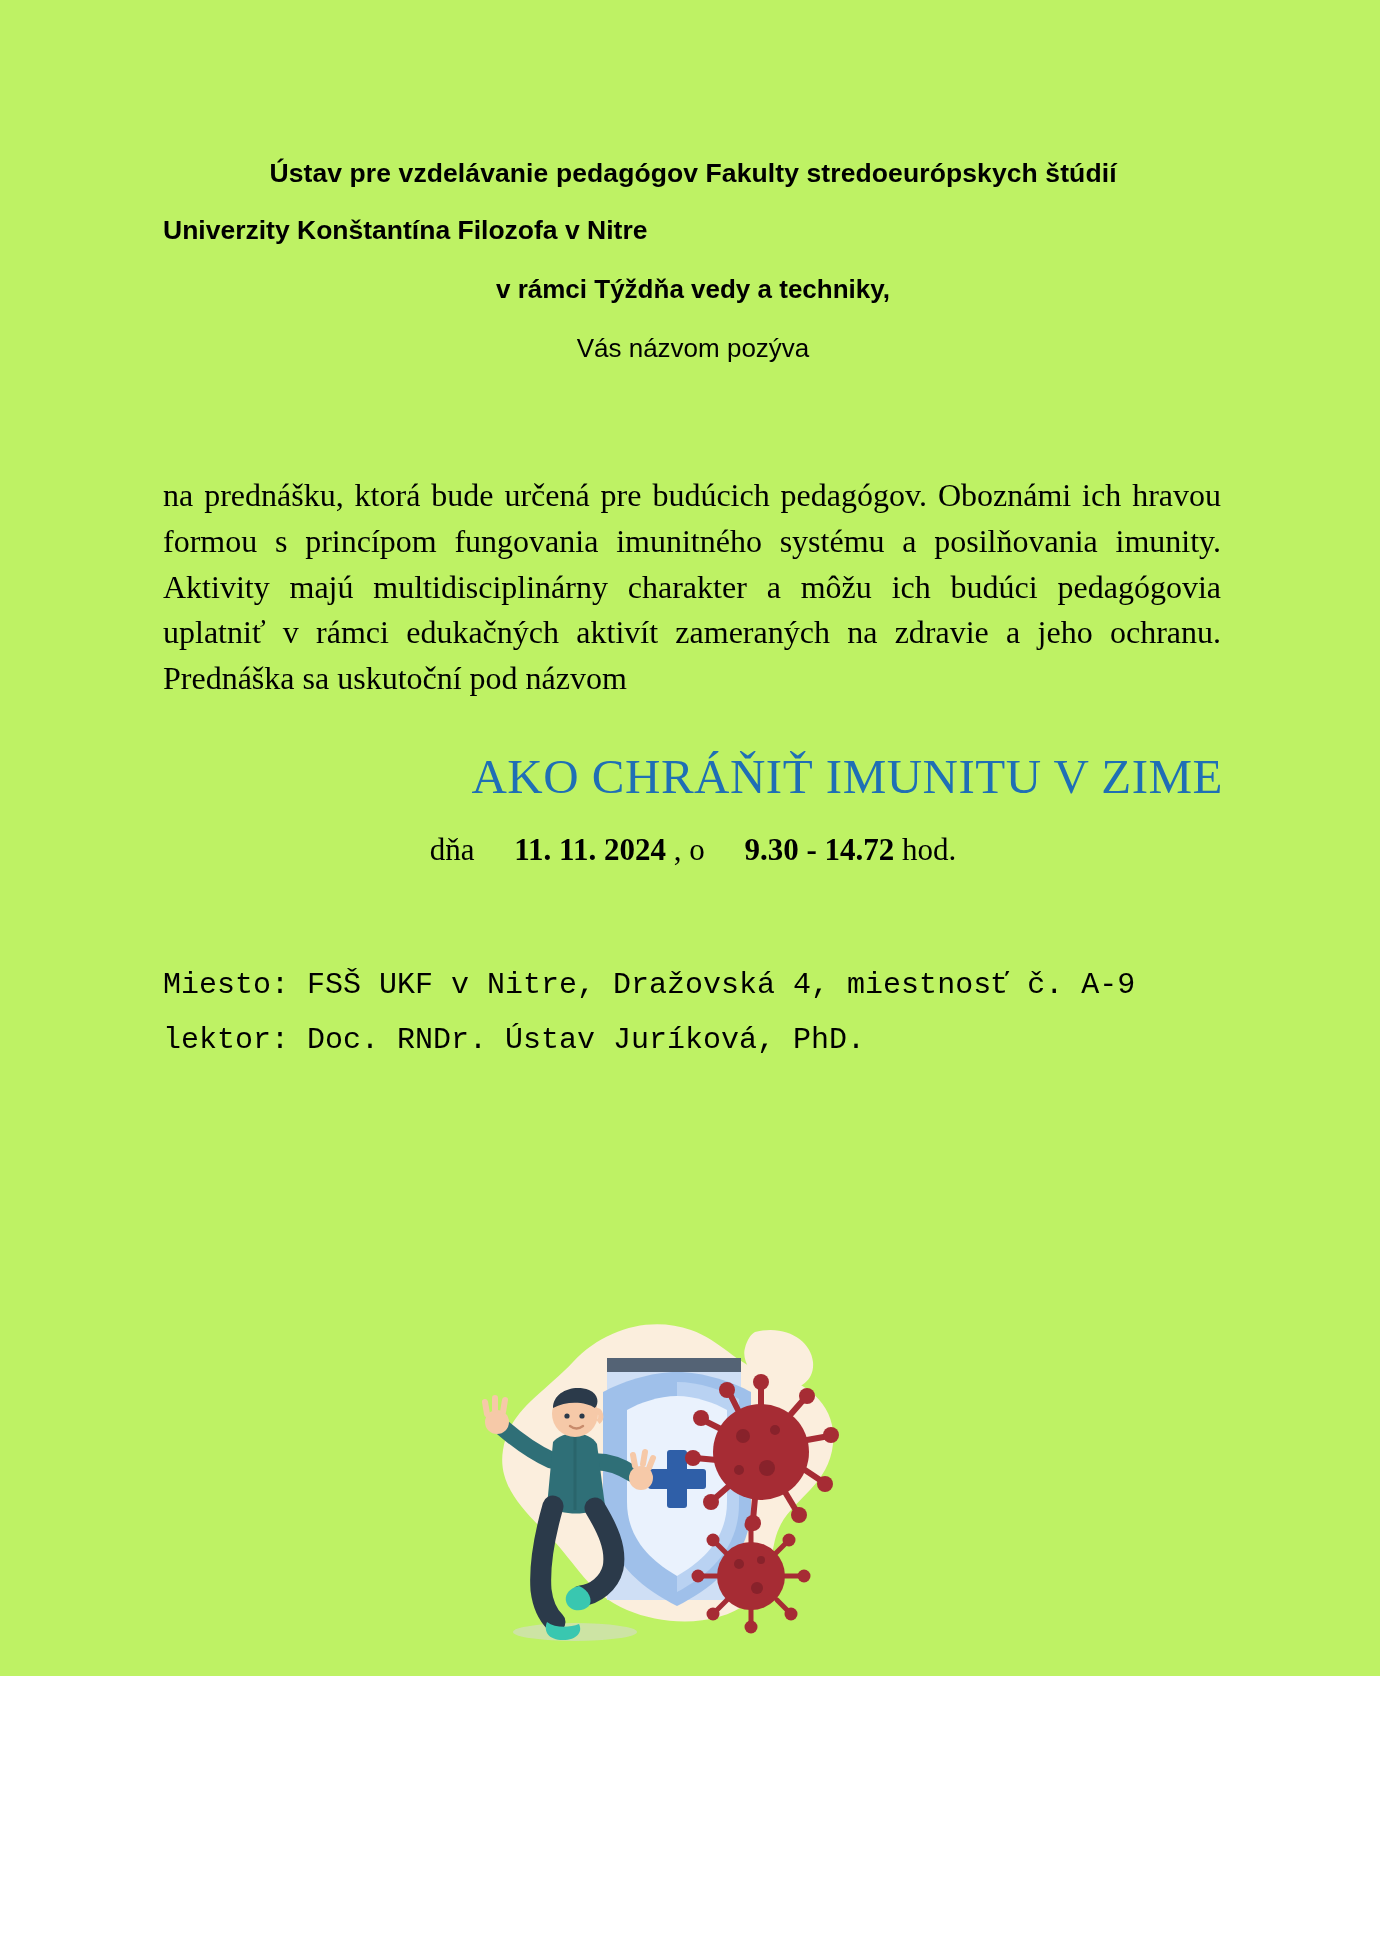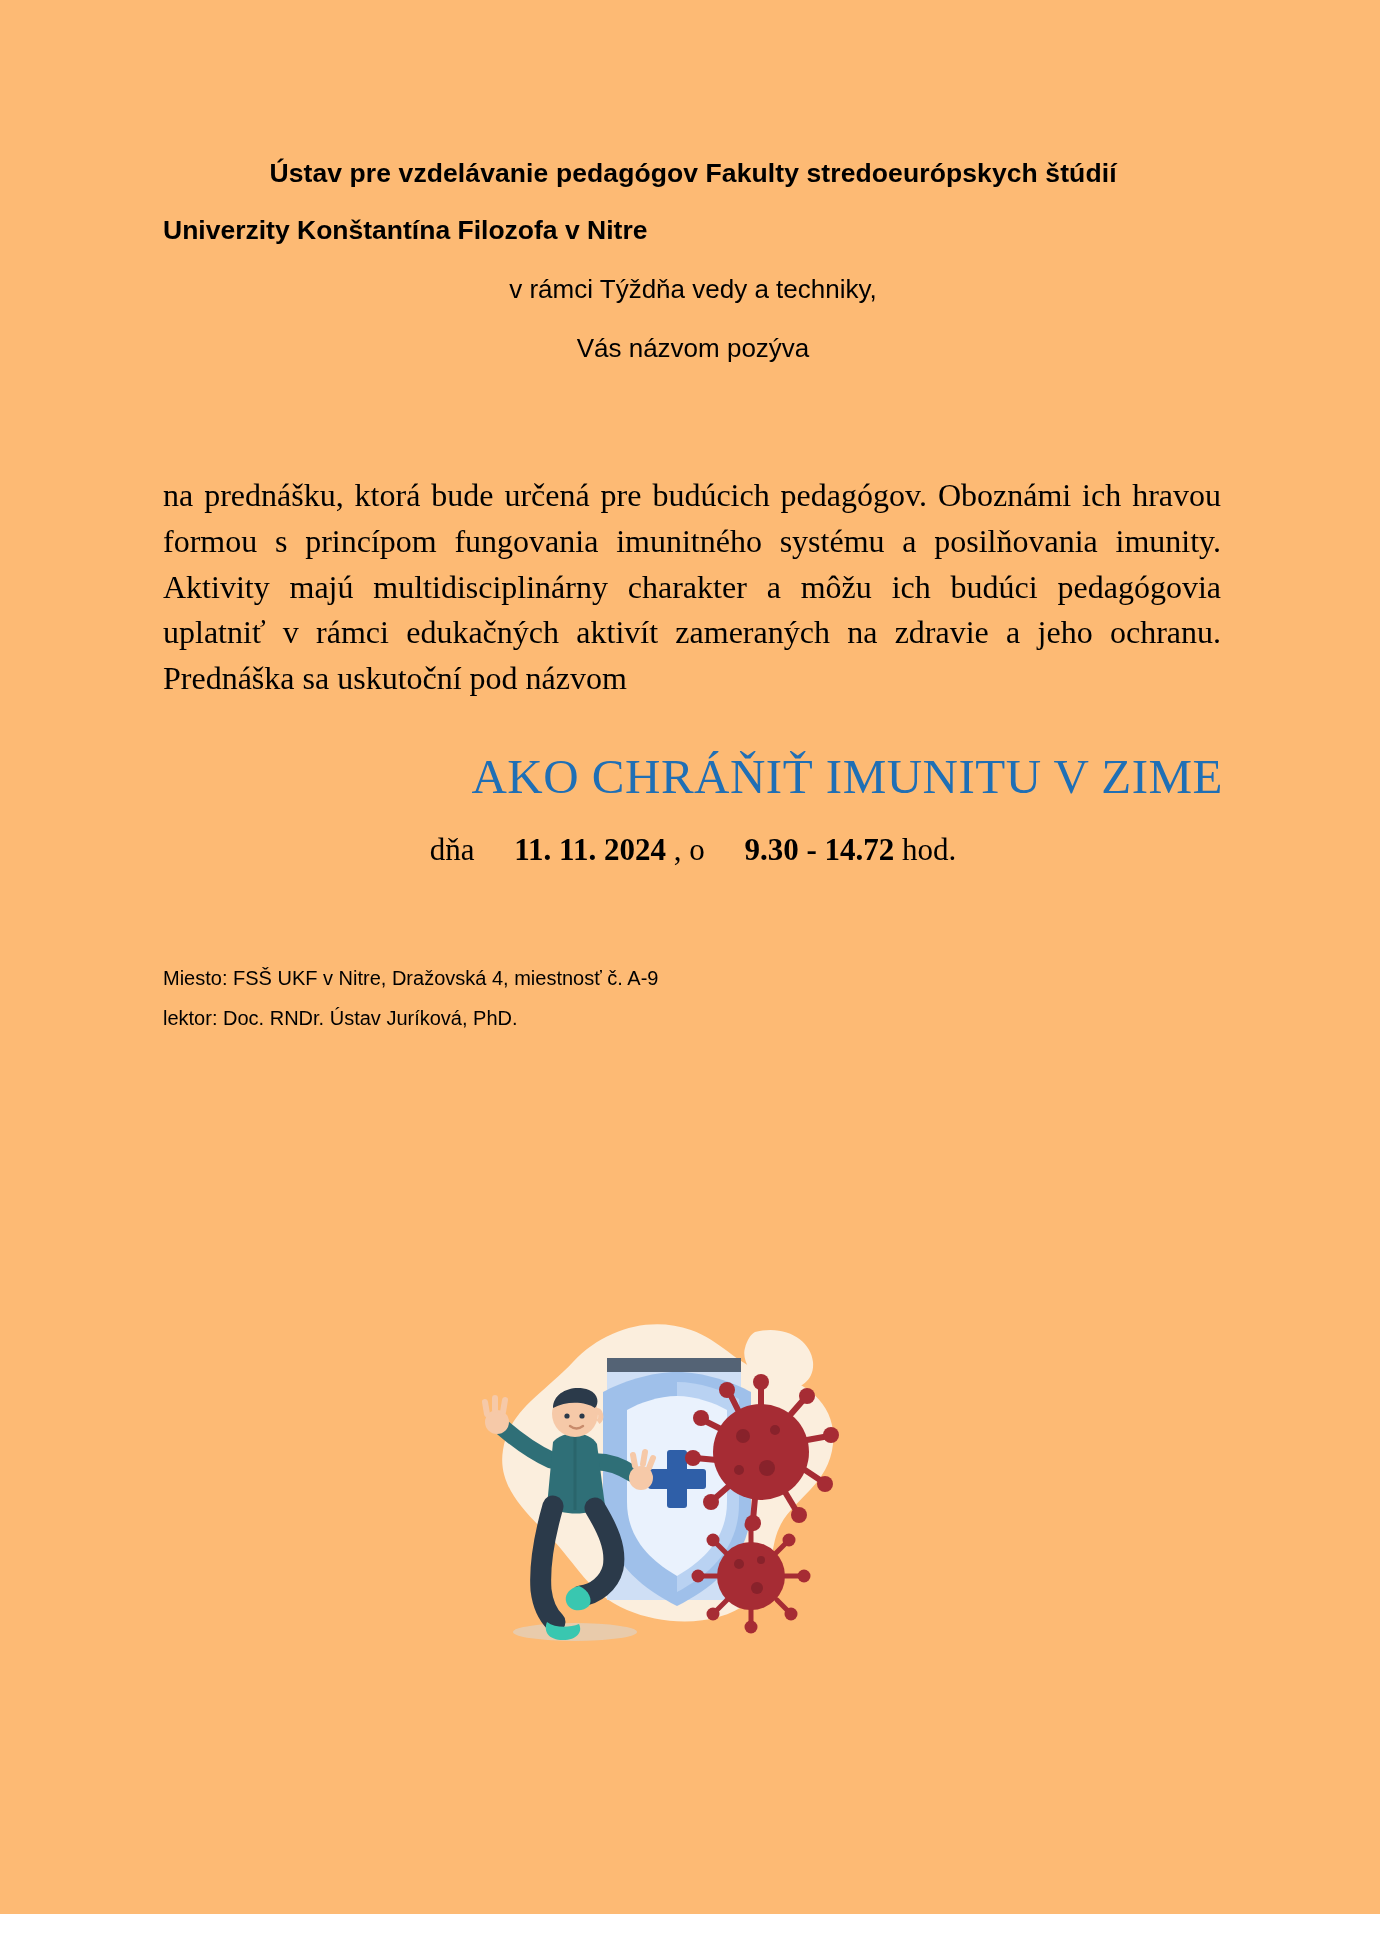--- a/index.html
+++ b/index.html
@@ -12,22 +12,22 @@
     height: 1952px;
     position: relative;
     font-family: "Liberation Sans", sans-serif;
     color: #000000;
     overflow: hidden;
   }
   .page {
     position: absolute;
     left: 0; top: 0;
     width: 1380px;
-    height: 1914px;
-    background: #fdba74;
+    height: 1676px;
+    background: #bef264;
   }
   .content {
     position: absolute;
     left: 163px;
     top: 160px;
     width: 1060px;
   }
   .hdr {
     font-family: "Liberation Sans", sans-serif;
     font-weight: bold;
@@ -40,21 +40,21 @@
   .hdr2 {
     font-family: "Liberation Sans", sans-serif;
     font-weight: bold;
     font-size: 26.5px;
     text-align: left;
     line-height: 1.0;
     margin: 0 0 33px 0;
   }
   .sub {
     font-family: "Liberation Sans", sans-serif;
-    font-weight: normal;
+    font-weight: bold;
     font-size: 26px;
     text-align: center;
     line-height: 1.0;
     margin: 0 0 33px 0;
   }
   .sub2 {
     font-family: "Liberation Sans", sans-serif;
     font-weight: normal;
     font-size: 26px;
     text-align: center;
@@ -81,22 +81,22 @@
   }
   .dateline {
     font-family: "Liberation Serif", serif;
     font-size: 31px;
     text-align: center;
     margin: 27px 0 0 0;
     line-height: 1.2;
   }
   .dateline b { font-weight: bold; margin-left: 32px; }
   .info {
-    font-family: Liberation Sans, sans-serif;
-    font-size: 20px;
+    font-family: Liberation Mono, monospace;
+    font-size: 30px;
     line-height: 1.5;
     margin: 95px 0 0 0;
   }
   .info-row { margin: 0 0 10px 0; }
 
   
   .illus-wrap {
     position: absolute;
     left: 455px;
     top: 1310px;

